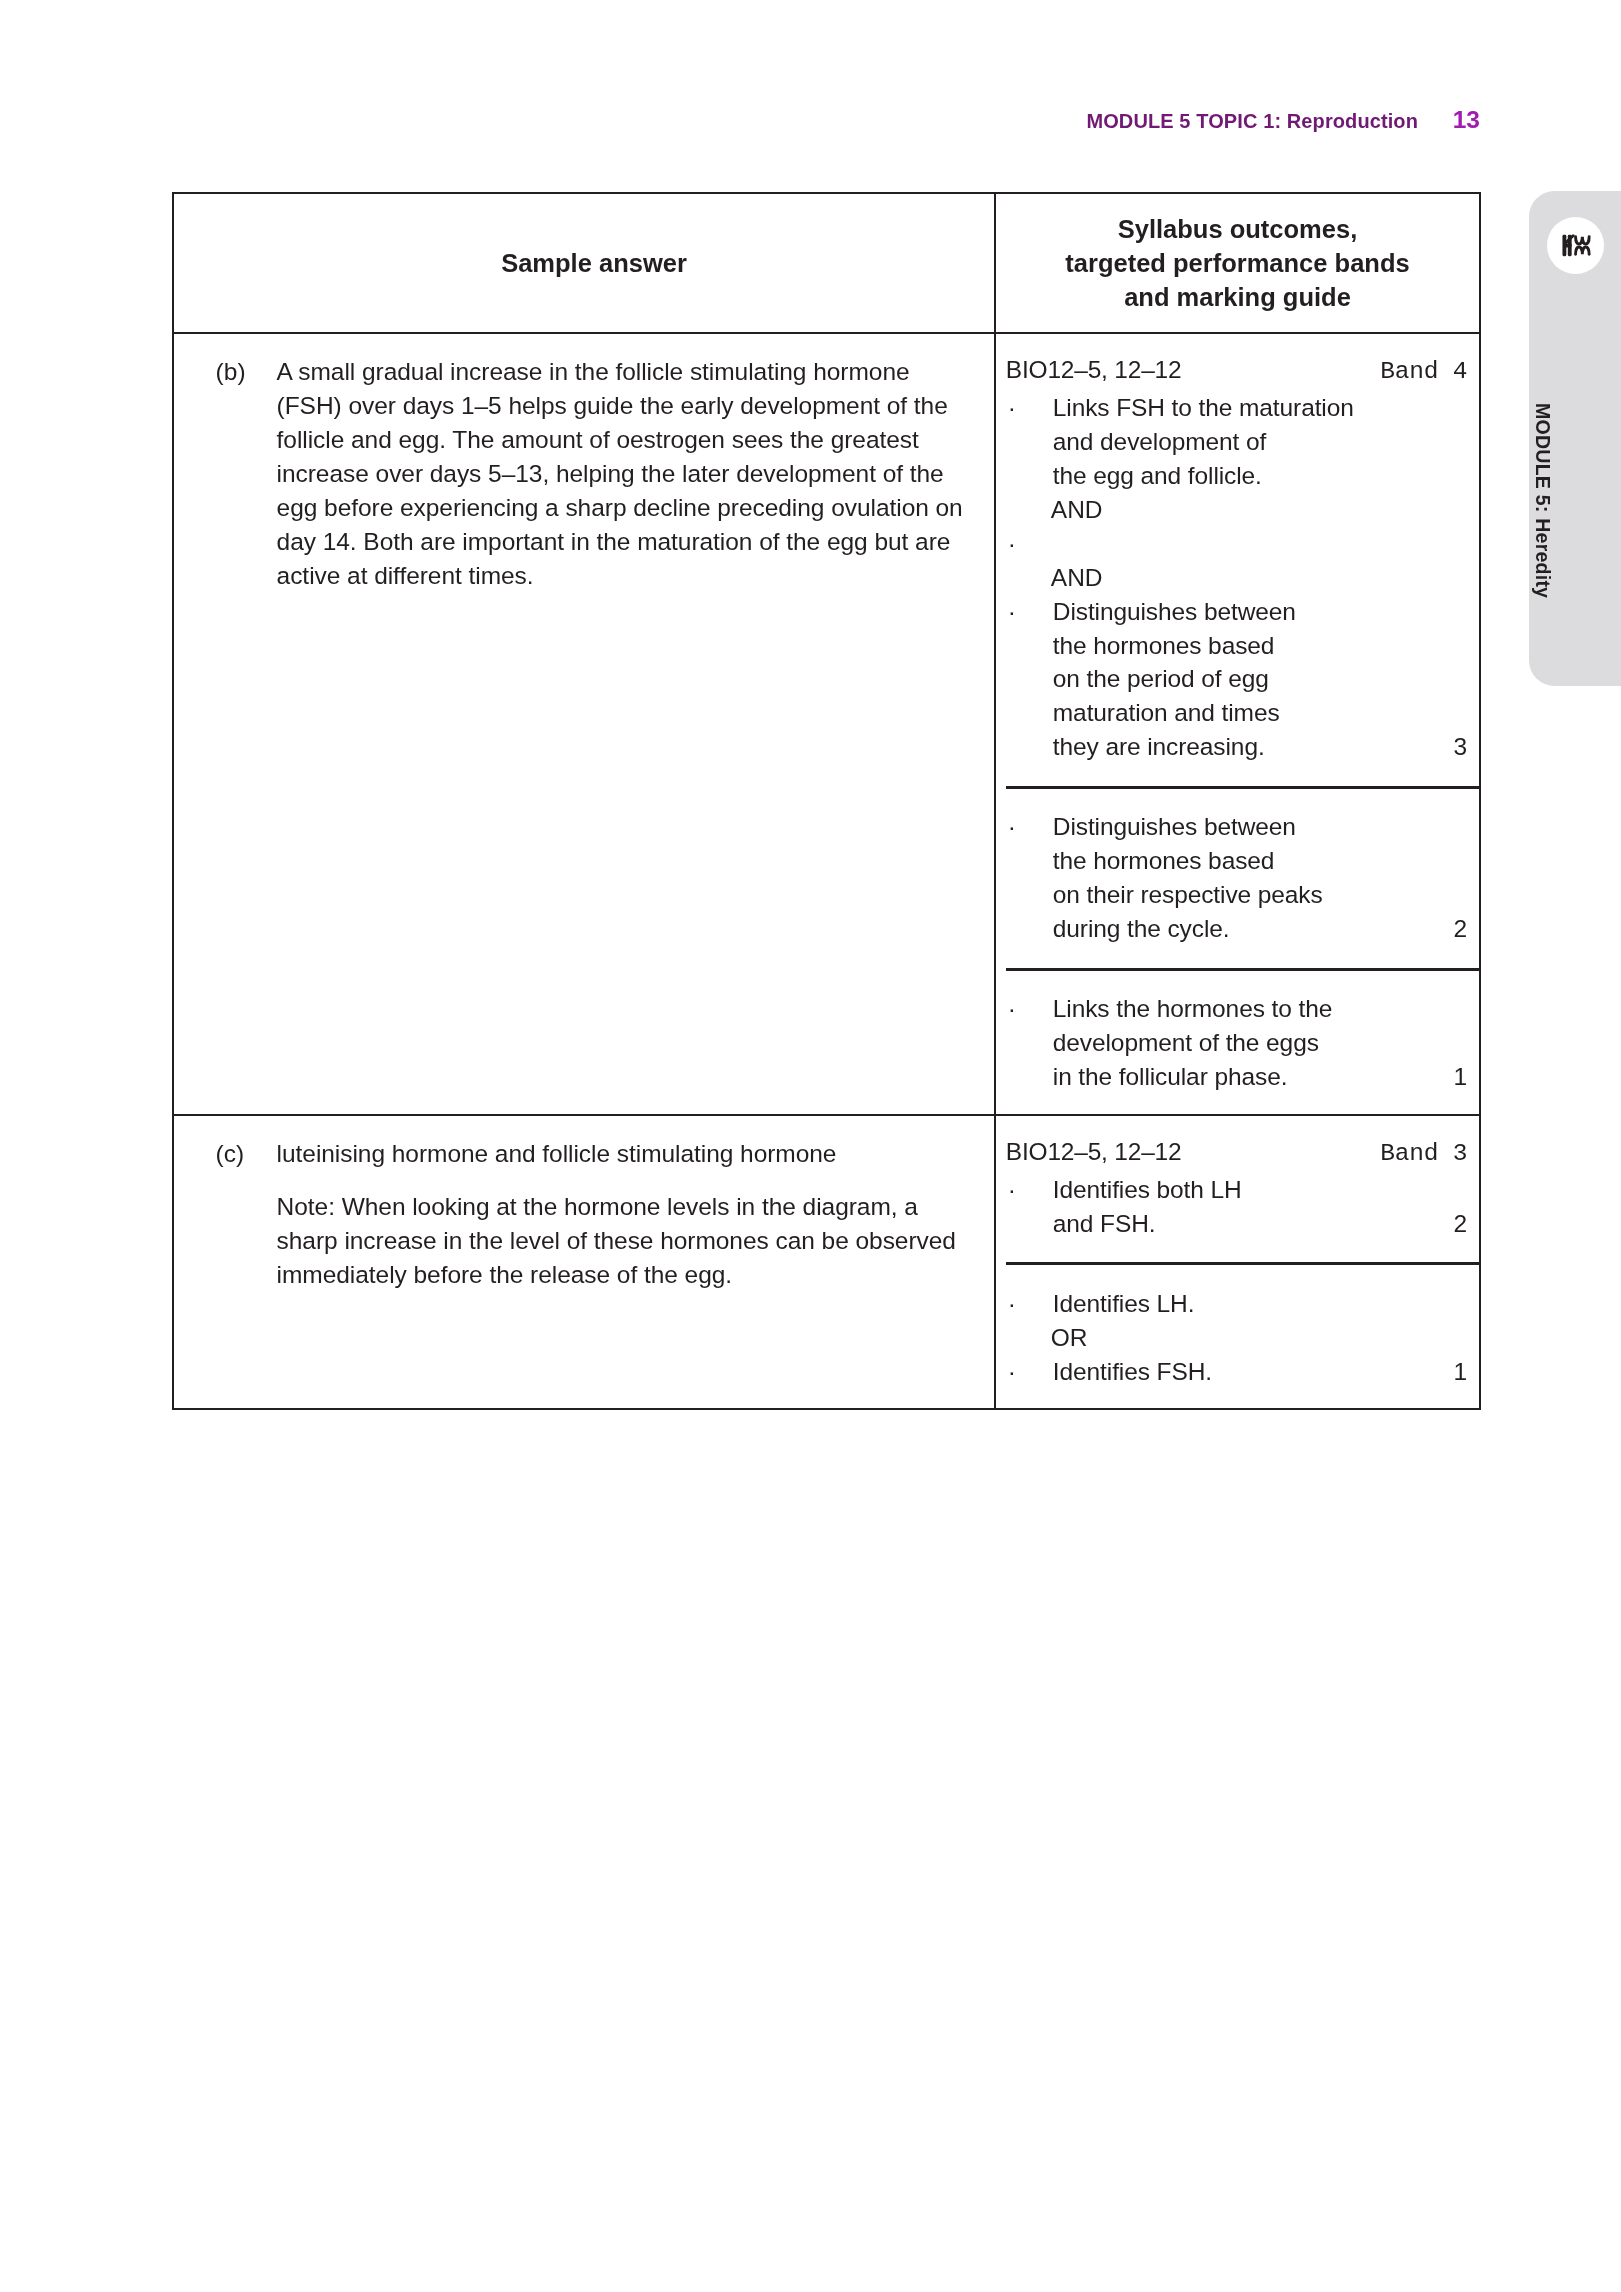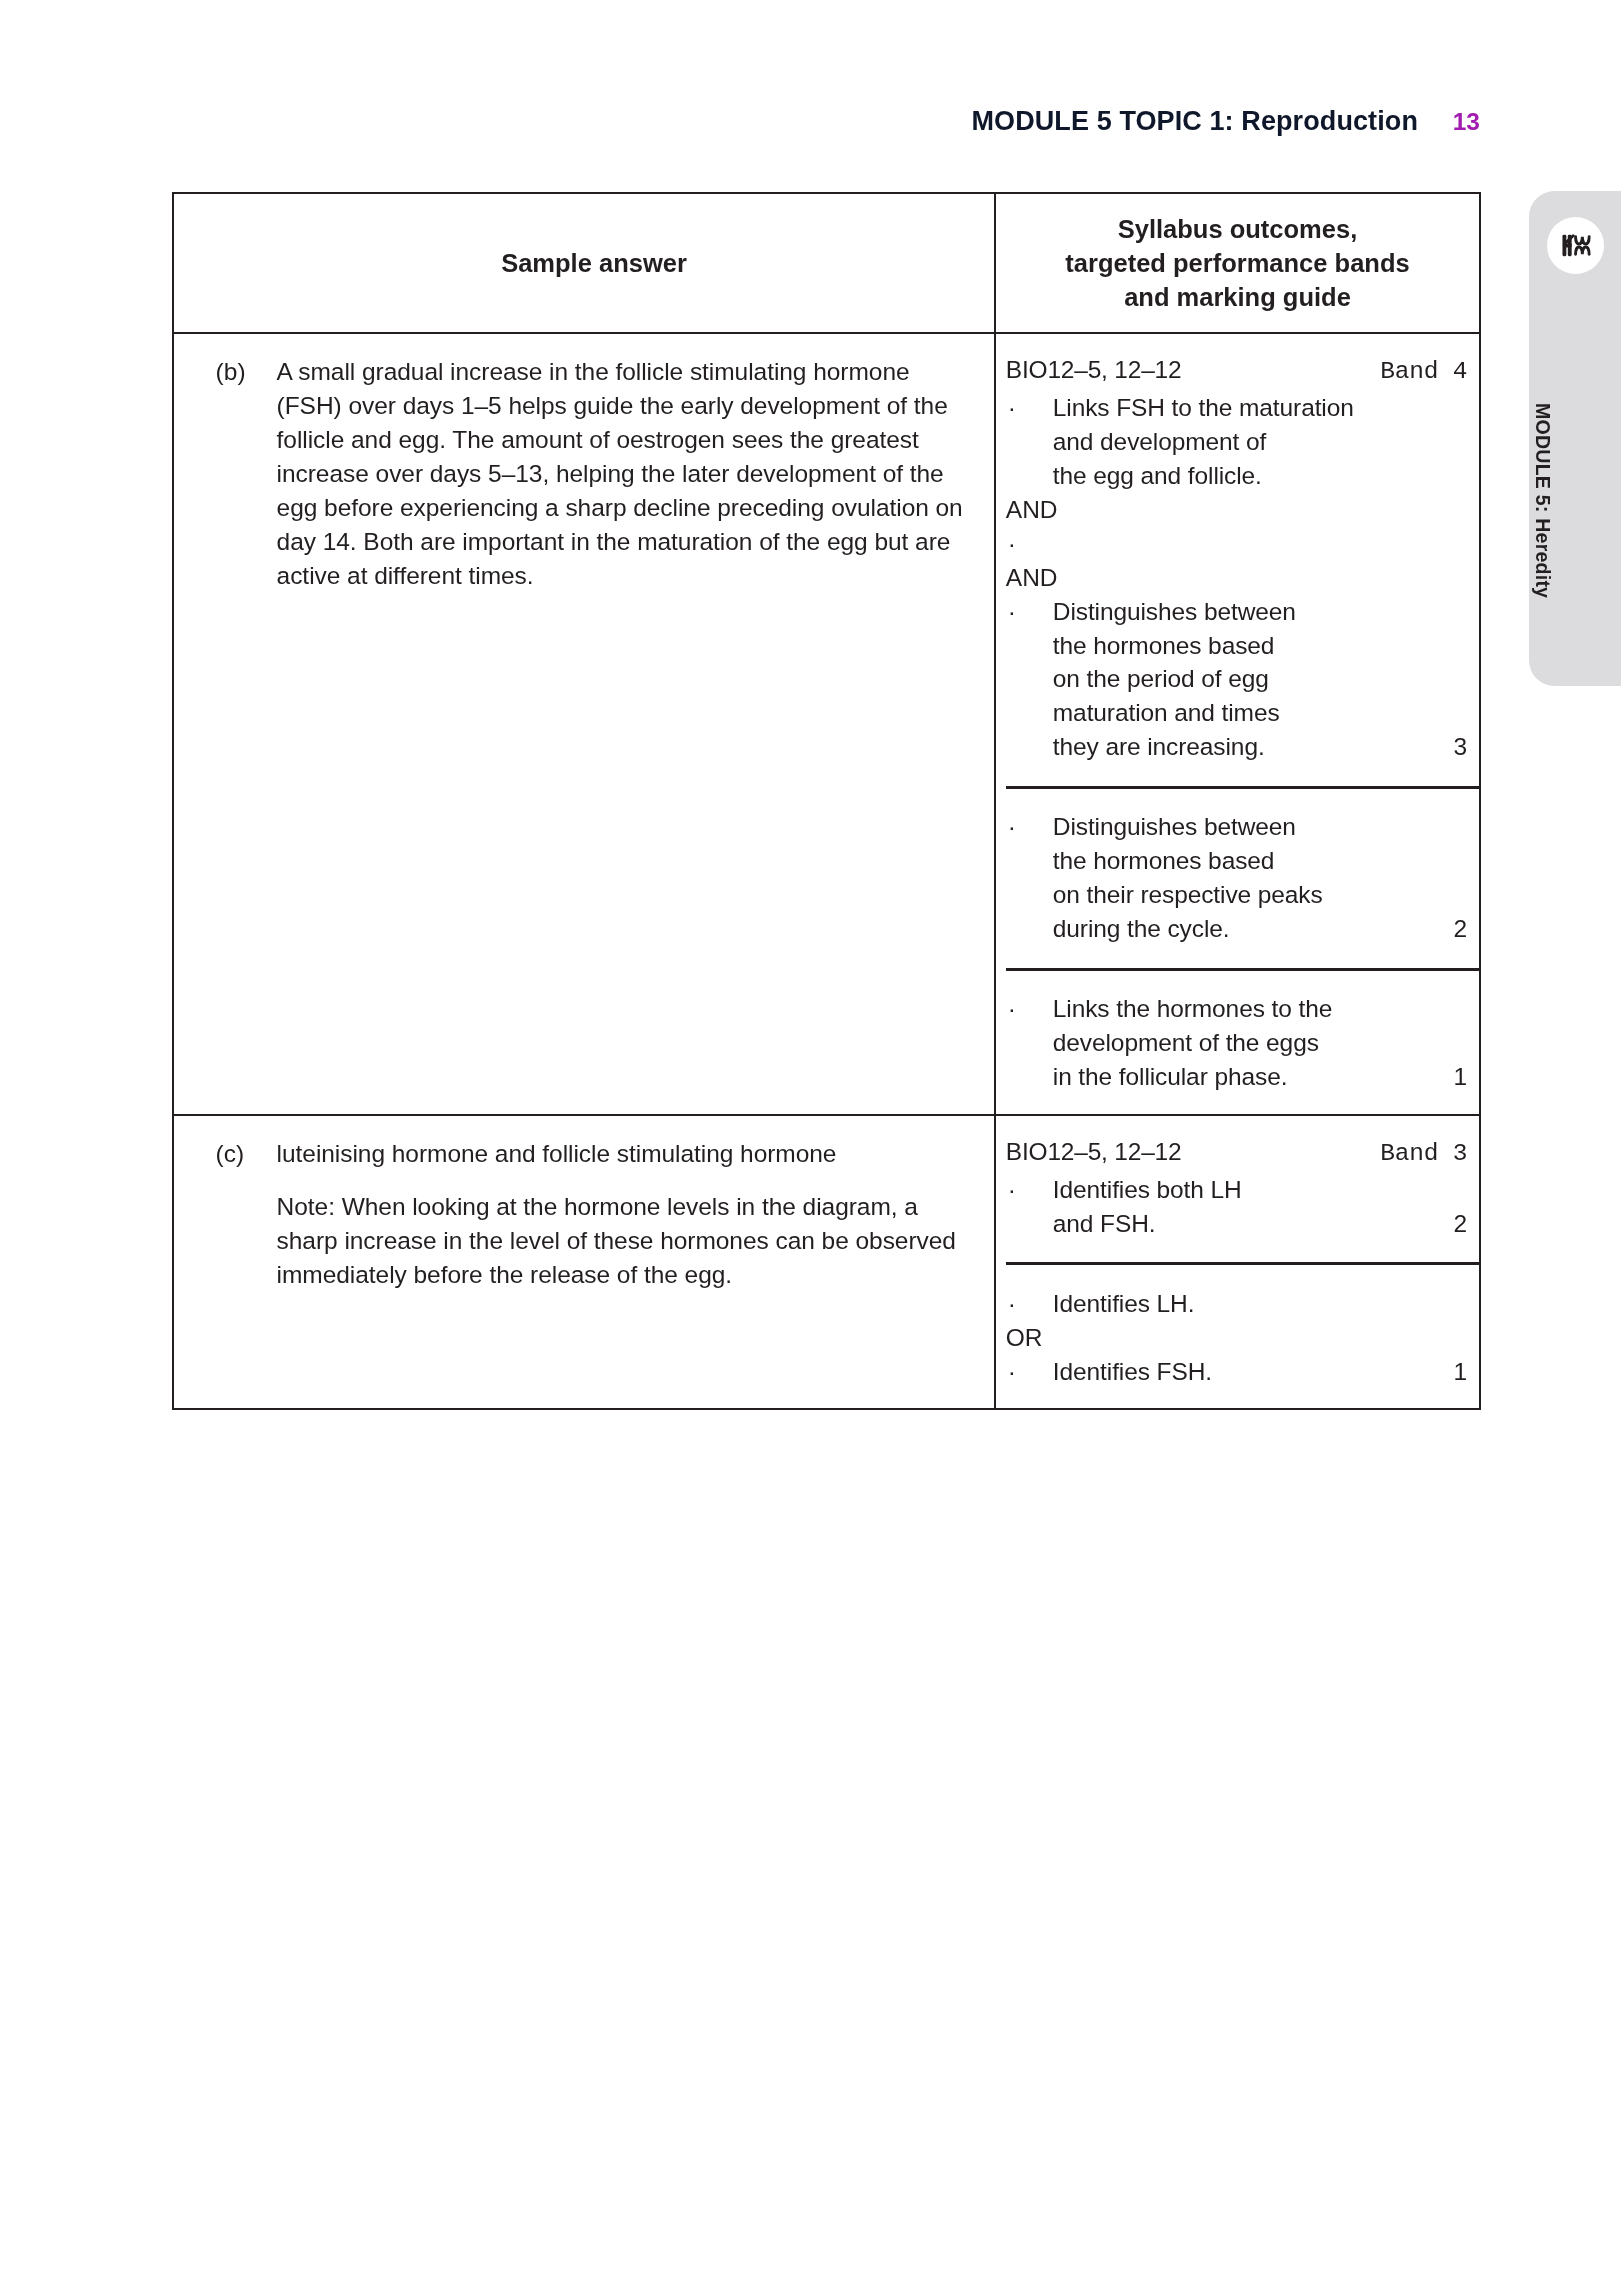--- a/index.html
+++ b/index.html
@@ -21,24 +21,24 @@
   .page-header {
     position: absolute;
     top: 106px;
     left: 172px;
     width: 1308px;
     display: flex;
     justify-content: flex-end;
     align-items: baseline;
   }
   .page-header .hdr-title {
-    font-size: 27px;
+    font-size: 20px;
     font-weight: bold;
     letter-spacing: 0.1px;
-    color: #0f172a;
+    color: #701a75;
     white-space: nowrap;
     margin-left: 33px;
   }
   .page-header .hdr-page {
     font-size: 24.5px;
     font-weight: bold;
     color: #a21caf;
     margin-left: 33px;
     min-width: 29px;
     text-align: right;
@@ -205,20 +205,21 @@
     align-self: flex-end;
     padding-left: 11.8px;
     min-width: 17.6px;
     text-align: right;
   }
   .conj {
     font-size: 24.5px;
     line-height: 1.385;
     color: #231f20;
     padding-left: 0px;
+    margin-left: 45px;
   }
   .band-divider {
     height: 0;
     border-top: 3.4px solid #231f20;
     margin: 21.6px 0 21.6px 9.8px;
   }
 </style>
 </head>
 <body>
 

